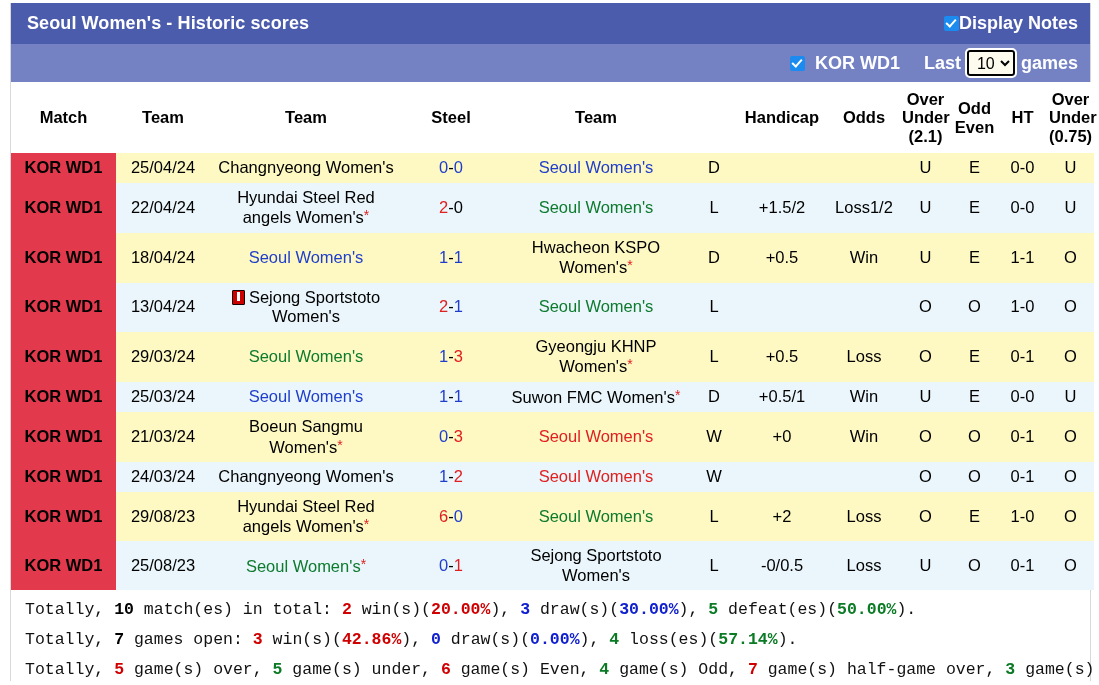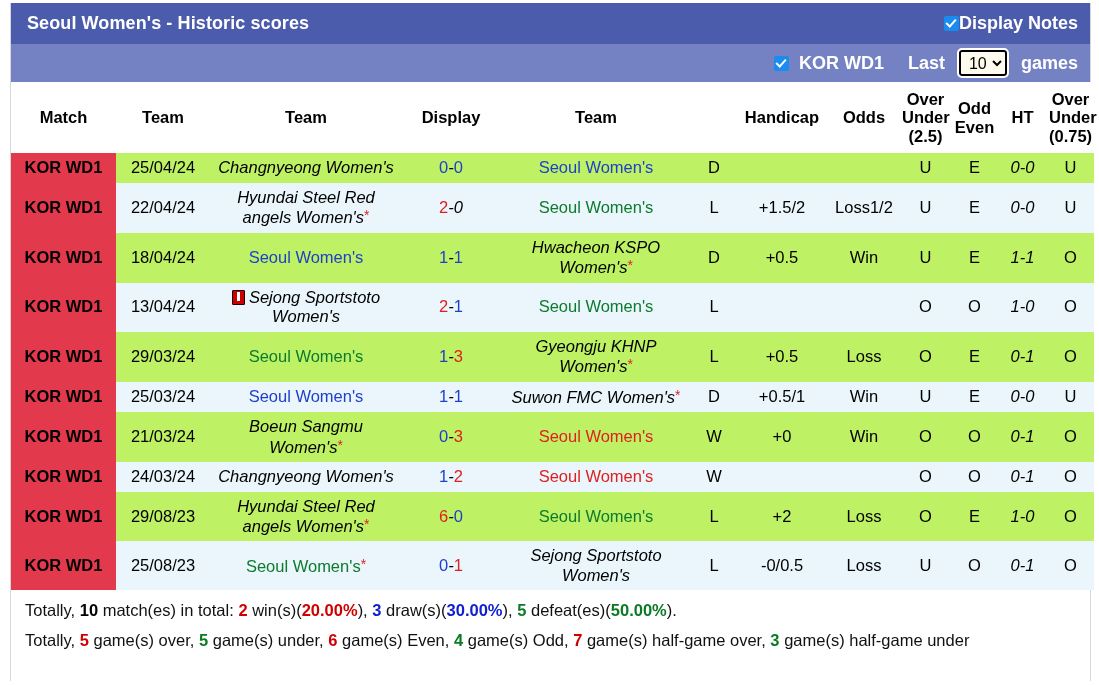--- a/index.html
+++ b/index.html
@@ -101,21 +101,21 @@
   .sub-bar .last-label,
   .sub-bar .games-label {
     color: #ffffff;
     font-size: 18px;
     font-weight: bold;
     white-space: nowrap;
   }
   .last-group {
     display: flex;
     align-items: center;
-    gap: 14px;
+    gap: 6px;
     margin-left: 14px;
   }
   select.games-select {
     font-family: "Liberation Sans", sans-serif;
     font-size: 16px;
     background: #fdfbee;
     border: 2px solid #000000;
     border-radius: 3px;
     padding: 1px 2px 1px 4px;
     outline: 2px solid #ffffff;
@@ -155,38 +155,38 @@
   col.c-ou075   { width: 47px; }
 
   table.scores tbody td {
     font-size: 16.5px;
     text-align: center;
     vertical-align: middle;
     padding: 5px 2px;
     line-height: 1.18;
     color: #000000;
   }
-  tr.row-a td { background: #bef264; }
+  tr.row-a td { background: #fef9c3; }
   tr.row-b td { background: #eaf6fc; }
 
   td.league-cell {
     background: #e2394c !important;
     color: #ffffff;
     font-weight: bold;
     font-size: 16.5px;
     padding: 0;
     border: 0;
   }
   td.date-cell { font-size: 16px; }
 
   .team { white-space: normal; }
   .c-blue  { color: #1f3ecb; }
   .c-green { color: #0d7a2e; }
   .c-red   { color: #e02020; }
-  .c-black { color: #000000; font-style: italic; }
+  .c-black { color: #000000; }
   .star { color: #e02020; font-size: 14px; vertical-align: 3px; }
 
   .redcard {
     display: inline-block;
     width: 13px;
     height: 15px;
     background: #cc0000;
     border: 1.5px solid #1a0000;
     border-radius: 1px;
     vertical-align: -2px;
@@ -210,20 +210,21 @@
     padding: 6px 10px 8px 10px;
     background: #ffffff;
   }
   .footer p {
     margin: 0;
     padding: 4px 0 5px 4px;
     font-size: 16.5px;
     color: #111111;
     line-height: 1.25;
     white-space: nowrap;
+    font-family: Liberation Mono, monospace;
   }
   .footer b { font-weight: bold; }
   .f-red   { color: #d00000; font-weight: bold; }
   .f-blue  { color: #1020d0; font-weight: bold; }
   .f-green { color: #0a7a24; font-weight: bold; }
   .f-dark  { color: #000000; font-weight: bold; }
 </style>
 </head>
 <body>
 
@@ -261,29 +262,29 @@
         <col class="c-ou25">
           <col class="c-oe">
           <col class="c-ht">
           <col class="c-ou075">
       </colgroup>
       <thead>
         <tr>
           <th>Match</th>
           <th>Team</th>
           <th>Team</th>
-          <th>Display</th>
+          <th>Steel</th>
           <th>Team</th>
           <th></th>
           <th>Handicap</th>
           <th>Odds</th>
           <th>
             <span>Over</span><br>
             <span>Under</span><br>
-            <span>(2.5)</span>
+            <span>(2.1)</span>
           </th>
           <th>
             <span>Odd</span><br>
             <span>Even</span>
           </th>
           <th>HT</th>
           <th>
             <span>Over</span><br>
             <span>Under</span><br>
             <span>(0.75)</span>
@@ -432,18 +433,21 @@
             <td class="c-red">O</td>
           </tr>
         </tbody>
     </table>
 
     <div class="footer">
       <p>
         <span>Totally, </span><b class="f-dark">10</b><span> match(es) in total: </span><b class="f-red">2</b><span> win(s)(</span><b class="f-red">20.00%</b><span>), </span><b class="f-blue">3</b><span> draw(s)(</span><b class="f-blue">30.00%</b><span>), </span><b class="f-green">5</b><span> defeat(es)(</span><b class="f-green">50.00%</b><span>).</span>
       </p>
       <p>
+        <span>Totally, </span><b class="f-dark">7</b><span> games open: </span><b class="f-red">3</b><span> win(s)(</span><b class="f-red">42.86%</b><span>), </span><b class="f-blue">0</b><span> draw(s)(</span><b class="f-blue">0.00%</b><span>), </span><b class="f-green">4</b><span> loss(es)(</span><b class="f-green">57.14%</b><span>).</span>
+      </p>
+      <p>
         <span>Totally, </span><b class="f-red">5</b><span> game(s) over, </span><b class="f-green">5</b><span> game(s) under, </span><b class="f-red">6</b><span> game(s) Even, </span><b class="f-green">4</b><span> game(s) Odd, </span><b class="f-red">7</b><span> game(s) half-game over, </span><b class="f-green">3</b><span> game(s) half-game under</span>
       </p>
     </div>
 
   </div>
 </div>
 
 </body></html>

